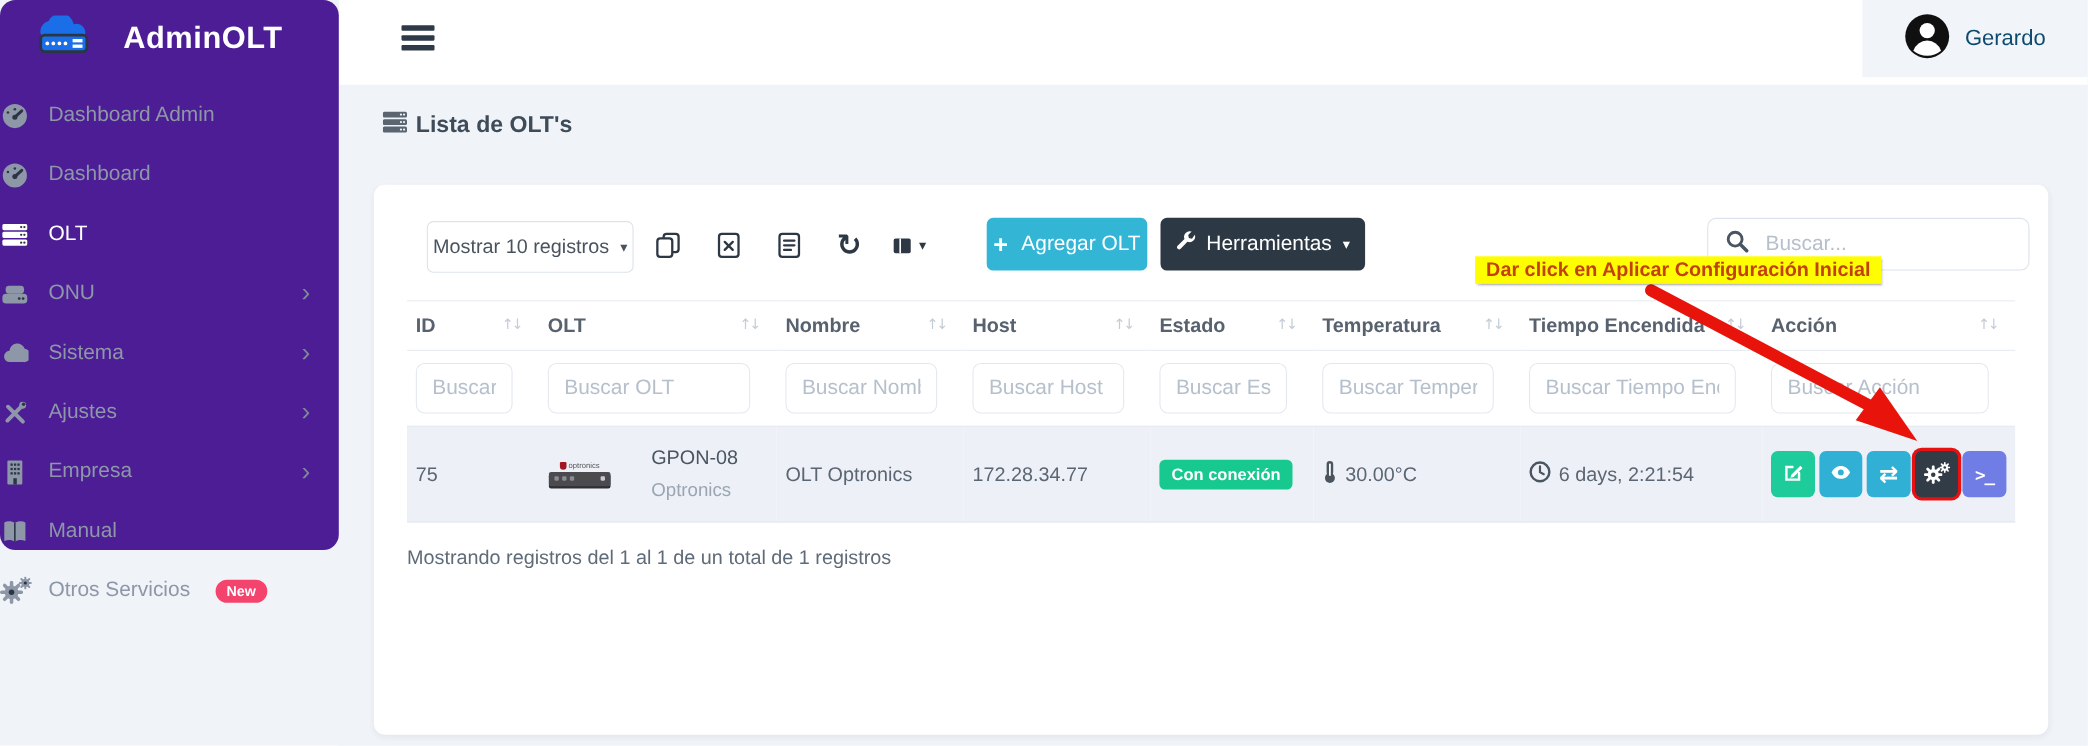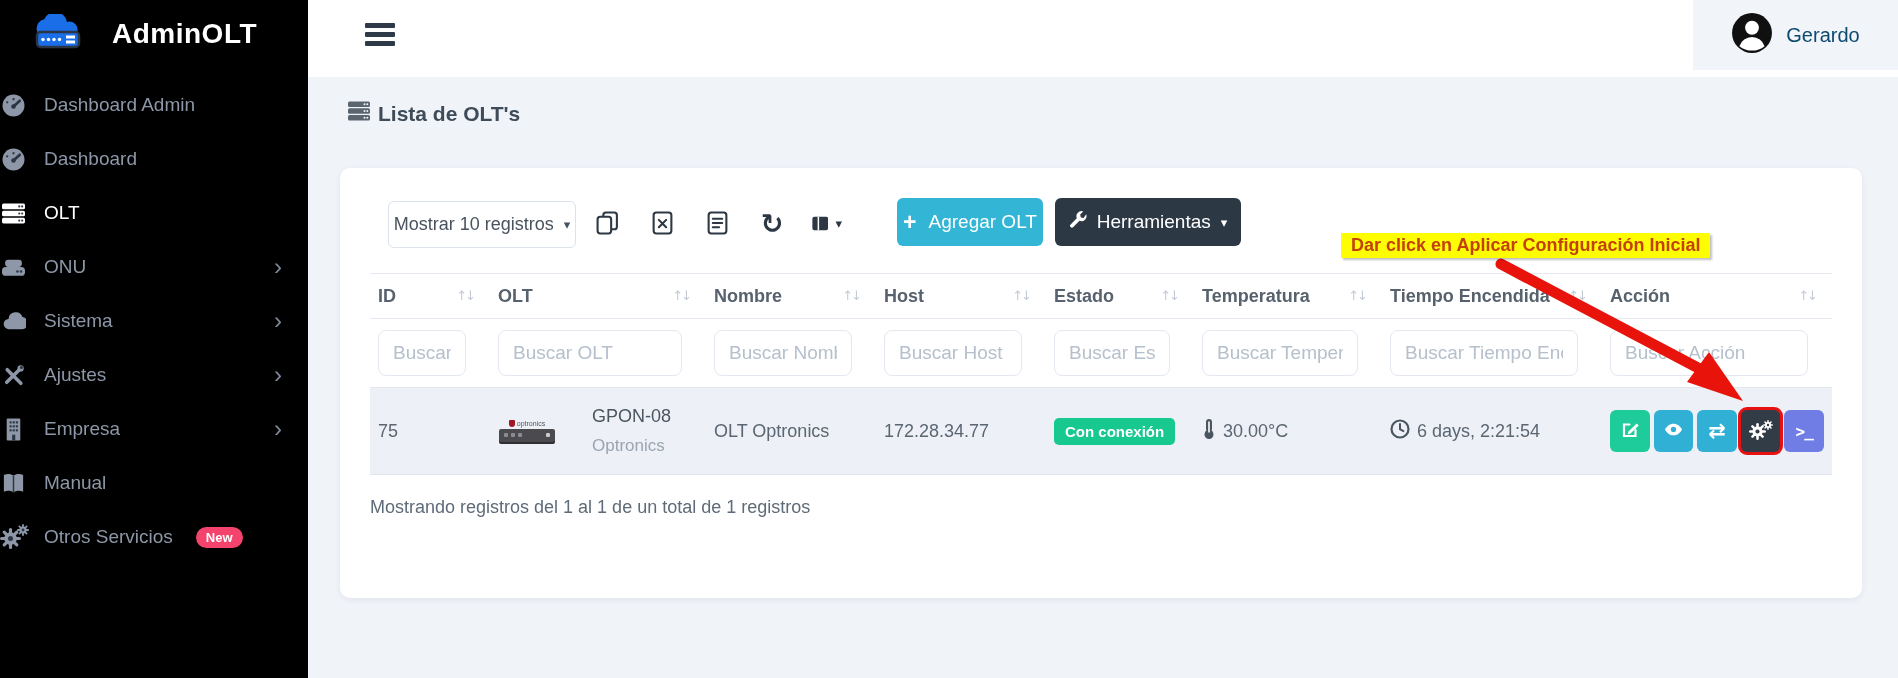--- a/index.html
+++ b/index.html
@@ -1,20 +1,20 @@
 <!DOCTYPE html>
 <html><head>
 <meta charset="utf-8">
 <style>
   html,body{margin:0;padding:0;}
   body{font-family:"Liberation Sans","DejaVu Sans",sans-serif;}
   .stage{position:relative;width:1898px;height:678px;background:#f0f3f8;overflow:hidden;}
 
   
-  .sidebar{position:absolute;left:0;top:0;width:308px;height:678px;background:#000000;z-index:5;}
+  .sidebar{position:absolute;left:0;top:0;width:308px;height:500px;background:#4c1d95;z-index:5;border-radius:14px;}
   .logo{display:flex;align-items:center;gap:10px;padding:14px 0 10px 30px;}
   .brand{color:#fff;font-size:28px;font-weight:800;letter-spacing:.5px;}
   .nav{position:absolute;top:78px;left:0;right:0;}
   .nav-item{position:relative;height:54px;display:flex;align-items:center;gap:17px;color:#8d97a7;font-size:19px;cursor:pointer;}
   .nav-item.active{color:#fff;}
   .nico{width:27px;height:27px;display:flex;align-items:center;justify-content:center;flex:none;}
   .chev{position:absolute;right:26px;font-size:24px;line-height:1;color:#7e8898;}
   .badge-new{background:#f4436c;color:#fff;font-size:13px;font-weight:700;padding:3px 10px;border-radius:11px;margin-left:6px;}
   .gearpair{position:relative;width:27px;height:27px;}
   .gearpair svg{position:absolute;}
@@ -23,21 +23,21 @@
   .header{position:absolute;left:308px;top:0;right:0;height:77px;background:#ffffff;z-index:4;}
   .hamburger{position:absolute;left:57px;top:23px;width:30px;cursor:pointer;}
   .hamburger div{height:5px;background:#2e3a47;border-radius:1px;margin-bottom:4px;}
   .userbox{position:absolute;right:0;top:0;width:205px;height:70px;background:#f1f4f9;display:flex;align-items:center;justify-content:center;gap:13px;cursor:pointer;}
   .username{color:#0c4a6e;font-size:20px;}
 
   
   .content{position:absolute;left:308px;top:77px;right:0;bottom:0;background:#f0f3f8;}
   .page-title{position:absolute;left:40px;top:23px;display:flex;align-items:center;gap:8px;color:#3e4b59;font-size:21px;font-weight:700;}
 
-  .card{position:absolute;left:32px;top:91px;width:1522px;height:430px;background:#fff;border-radius:10px;box-shadow:0 2px 6px rgba(40,60,90,.07);}
+  .card{position:absolute;left:32px;top:91px;width:1522px;height:500px;background:#fff;border-radius:10px;box-shadow:0 2px 6px rgba(40,60,90,.07);}
 
   
   .show-select{position:absolute;left:48px;top:33px;width:186px;height:45px;border:1px solid #dce3ec;border-radius:6px;display:flex;align-items:center;justify-content:center;gap:10px;color:#49535e;font-size:18px;cursor:pointer;background:#fff;}
   .show-select .caret{font-size:13px;color:#49535e;}
   .tool-icons{position:absolute;left:252px;top:31px;height:48px;display:flex;align-items:center;gap:25px;}
   .tool-btn{width:30px;height:30px;display:flex;align-items:center;justify-content:center;cursor:pointer;}
   .refresh-glyph{font-size:27px;font-weight:700;color:#2d3844;font-family:"DejaVu Sans",sans-serif;line-height:1;}
   .colvis{display:flex;align-items:center;gap:7px;}
   .colvis .caret{font-size:13px;color:#2d3844;}
   .btn-add{position:absolute;left:557px;top:30px;width:146px;height:48px;background:#33b5d6;border:none;border-radius:6px;color:#fff;font-size:19px;display:flex;align-items:center;justify-content:center;gap:12px;cursor:pointer;font-family:inherit;}
@@ -350,20 +350,29 @@
       <button class="btn-tools">
         <span>
           <svg width="18" height="18" viewBox="0 0 18 18">
               <path d="M17.2 3.3a5.1 5.1 0 0 1-6.7 6.5l-6.2 6.3a1.9 1.9 0 0 1-2.7-2.7L7.8 7.2a5.1 5.1 0 0 1 6.5-6.7L11.2 3.6l.6 2.8 2.8.6z" fill="#fff"></path>
             </svg>
         </span>
         <span>Herramientas</span>
         <span class="caret">▾</span>
       </button>
 
+      <div class="searchbox">
+        <span>
+          <svg width="21" height="21" viewBox="0 0 20 20">
+              <circle cx="8" cy="8" r="6" fill="none" stroke="#4a5560" stroke-width="2.5"></circle>
+              <line x1="12.6" y1="12.6" x2="18" y2="18" stroke="#4a5560" stroke-width="3" stroke-linecap="round"></line>
+            </svg>
+        </span>
+        <input type="text" placeholder="Buscar..." style="">
+      </div>
 
       <div class="ann-label">Dar click en Aplicar Configuración Inicial</div>
       <svg class="ann-arrow" viewBox="0 0 1522 430">
         <line x1="1161" y1="96" x2="1362" y2="202" stroke="#e8140c" stroke-width="11" stroke-linecap="round"></line>
         <polygon points="1403,233 1347,214 1369,184" fill="#e8140c"></polygon>
       </svg>
 
       <table class="olt">
         <colgroup>
           <col style="width:120px">

